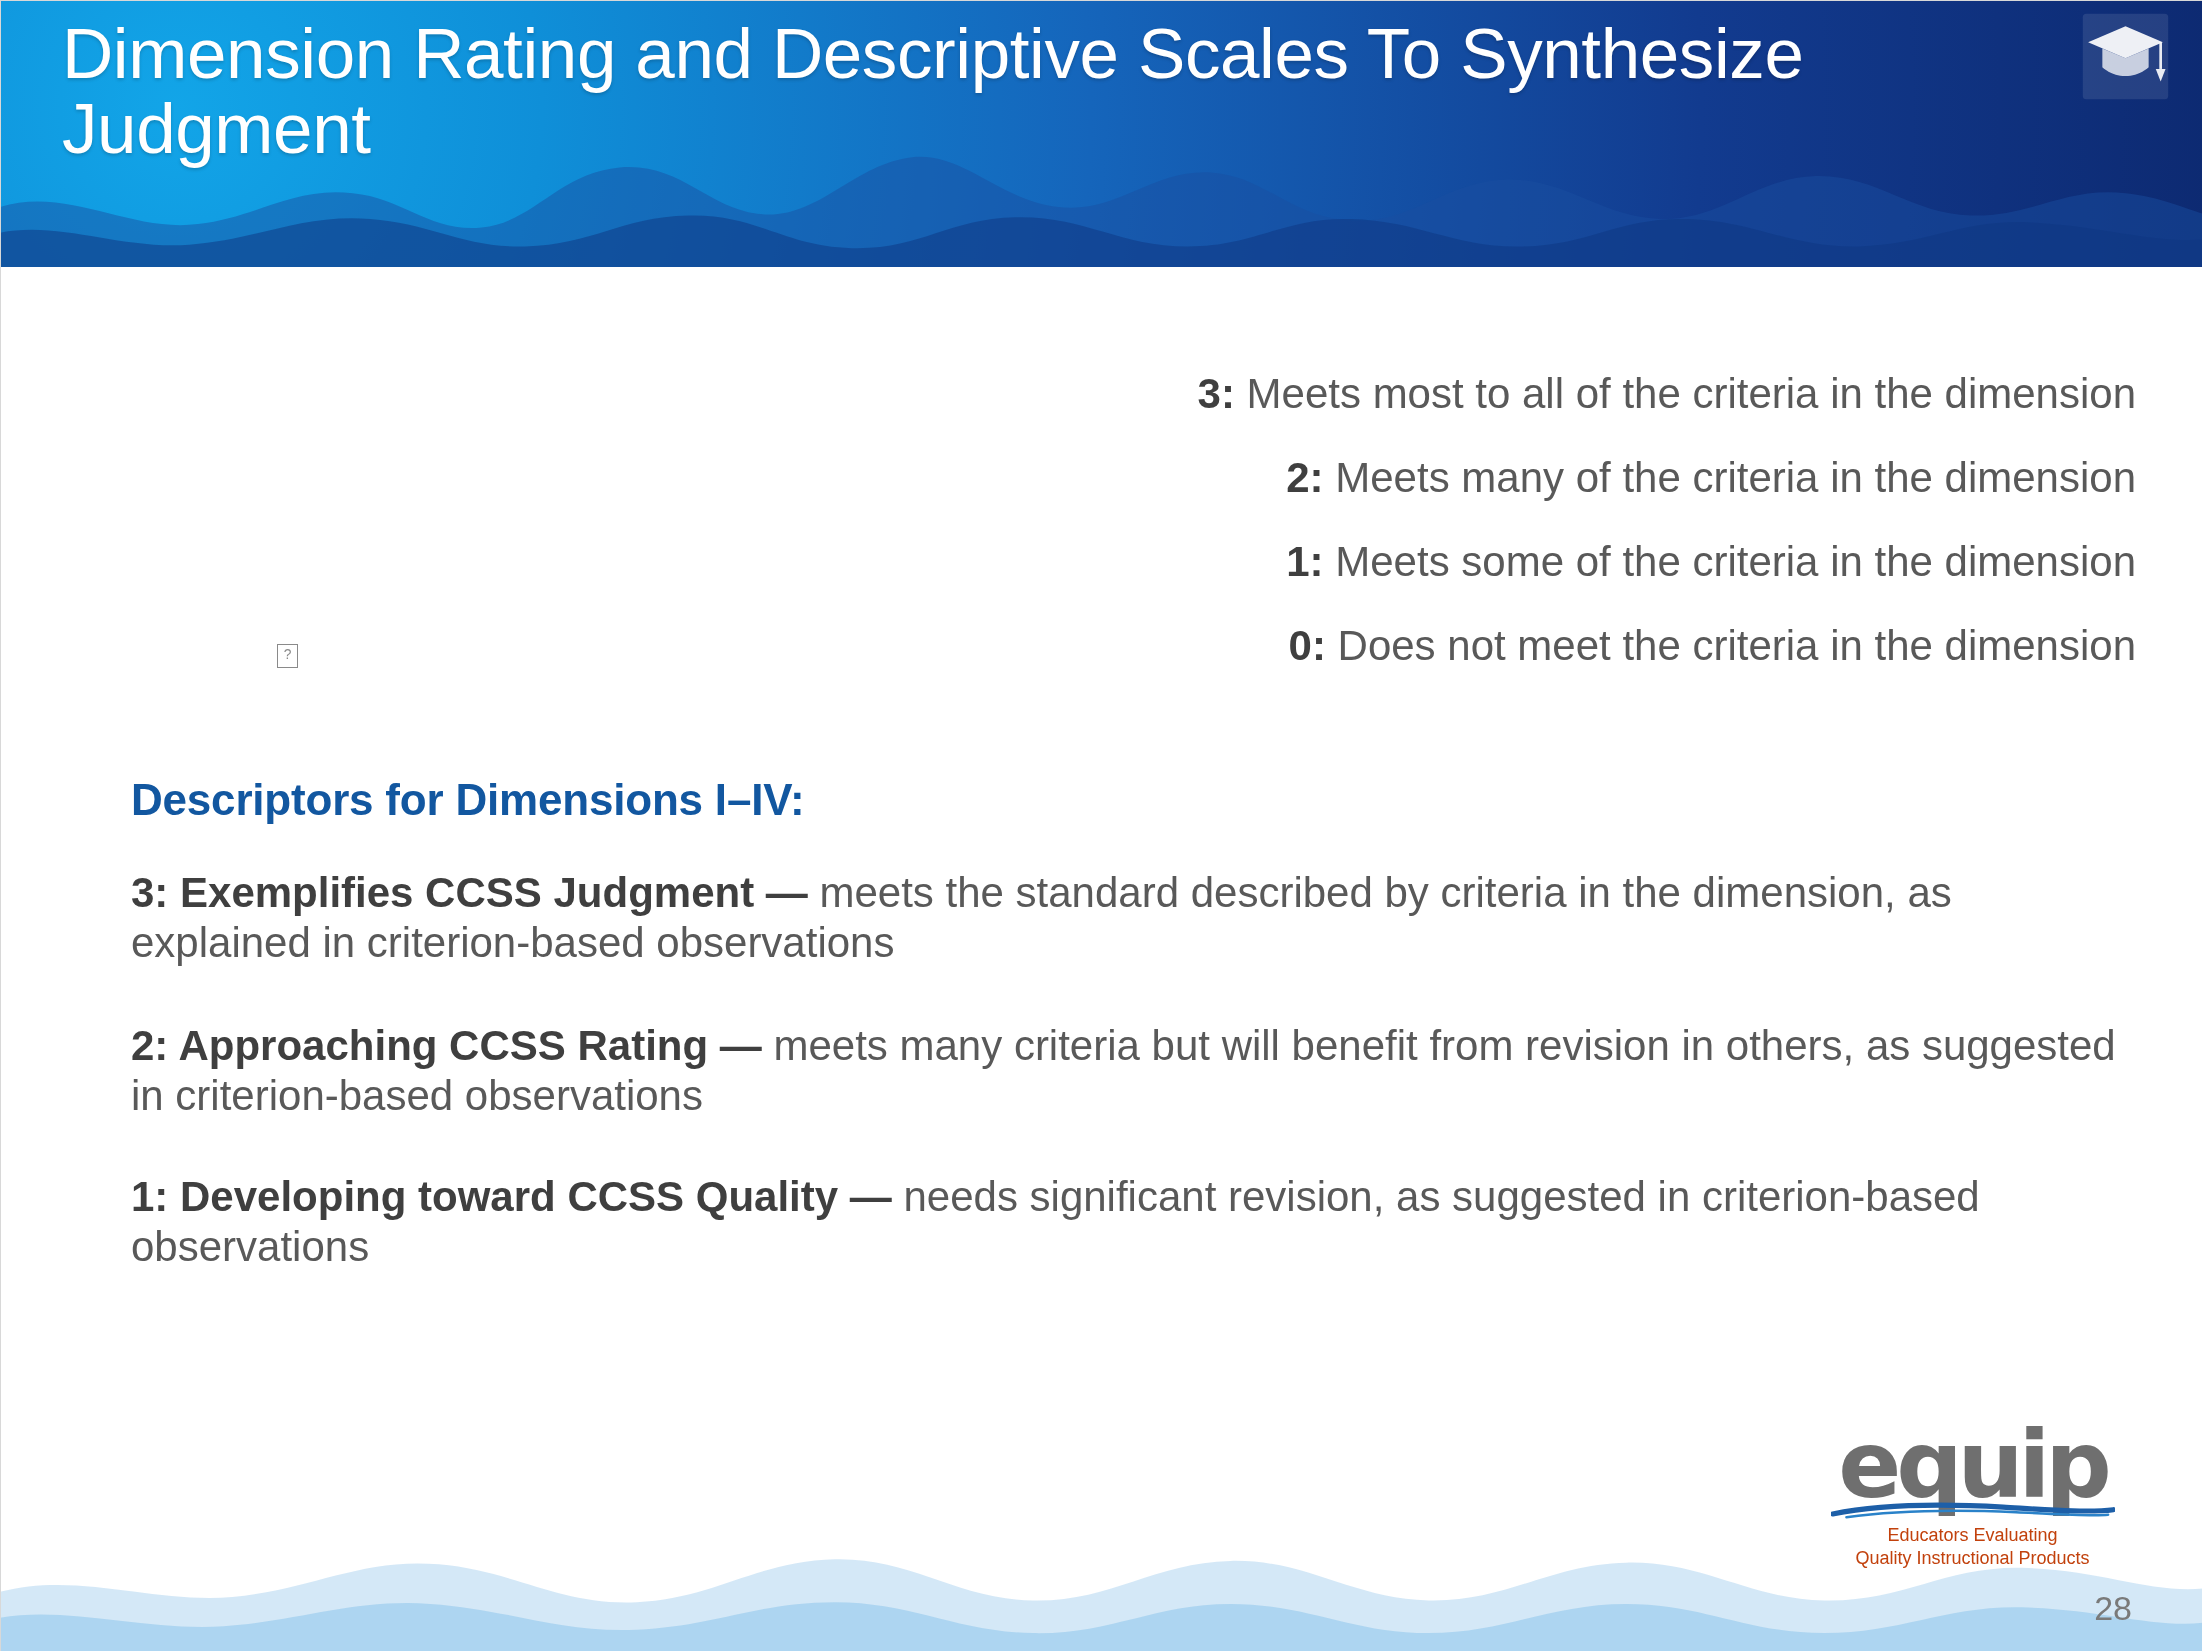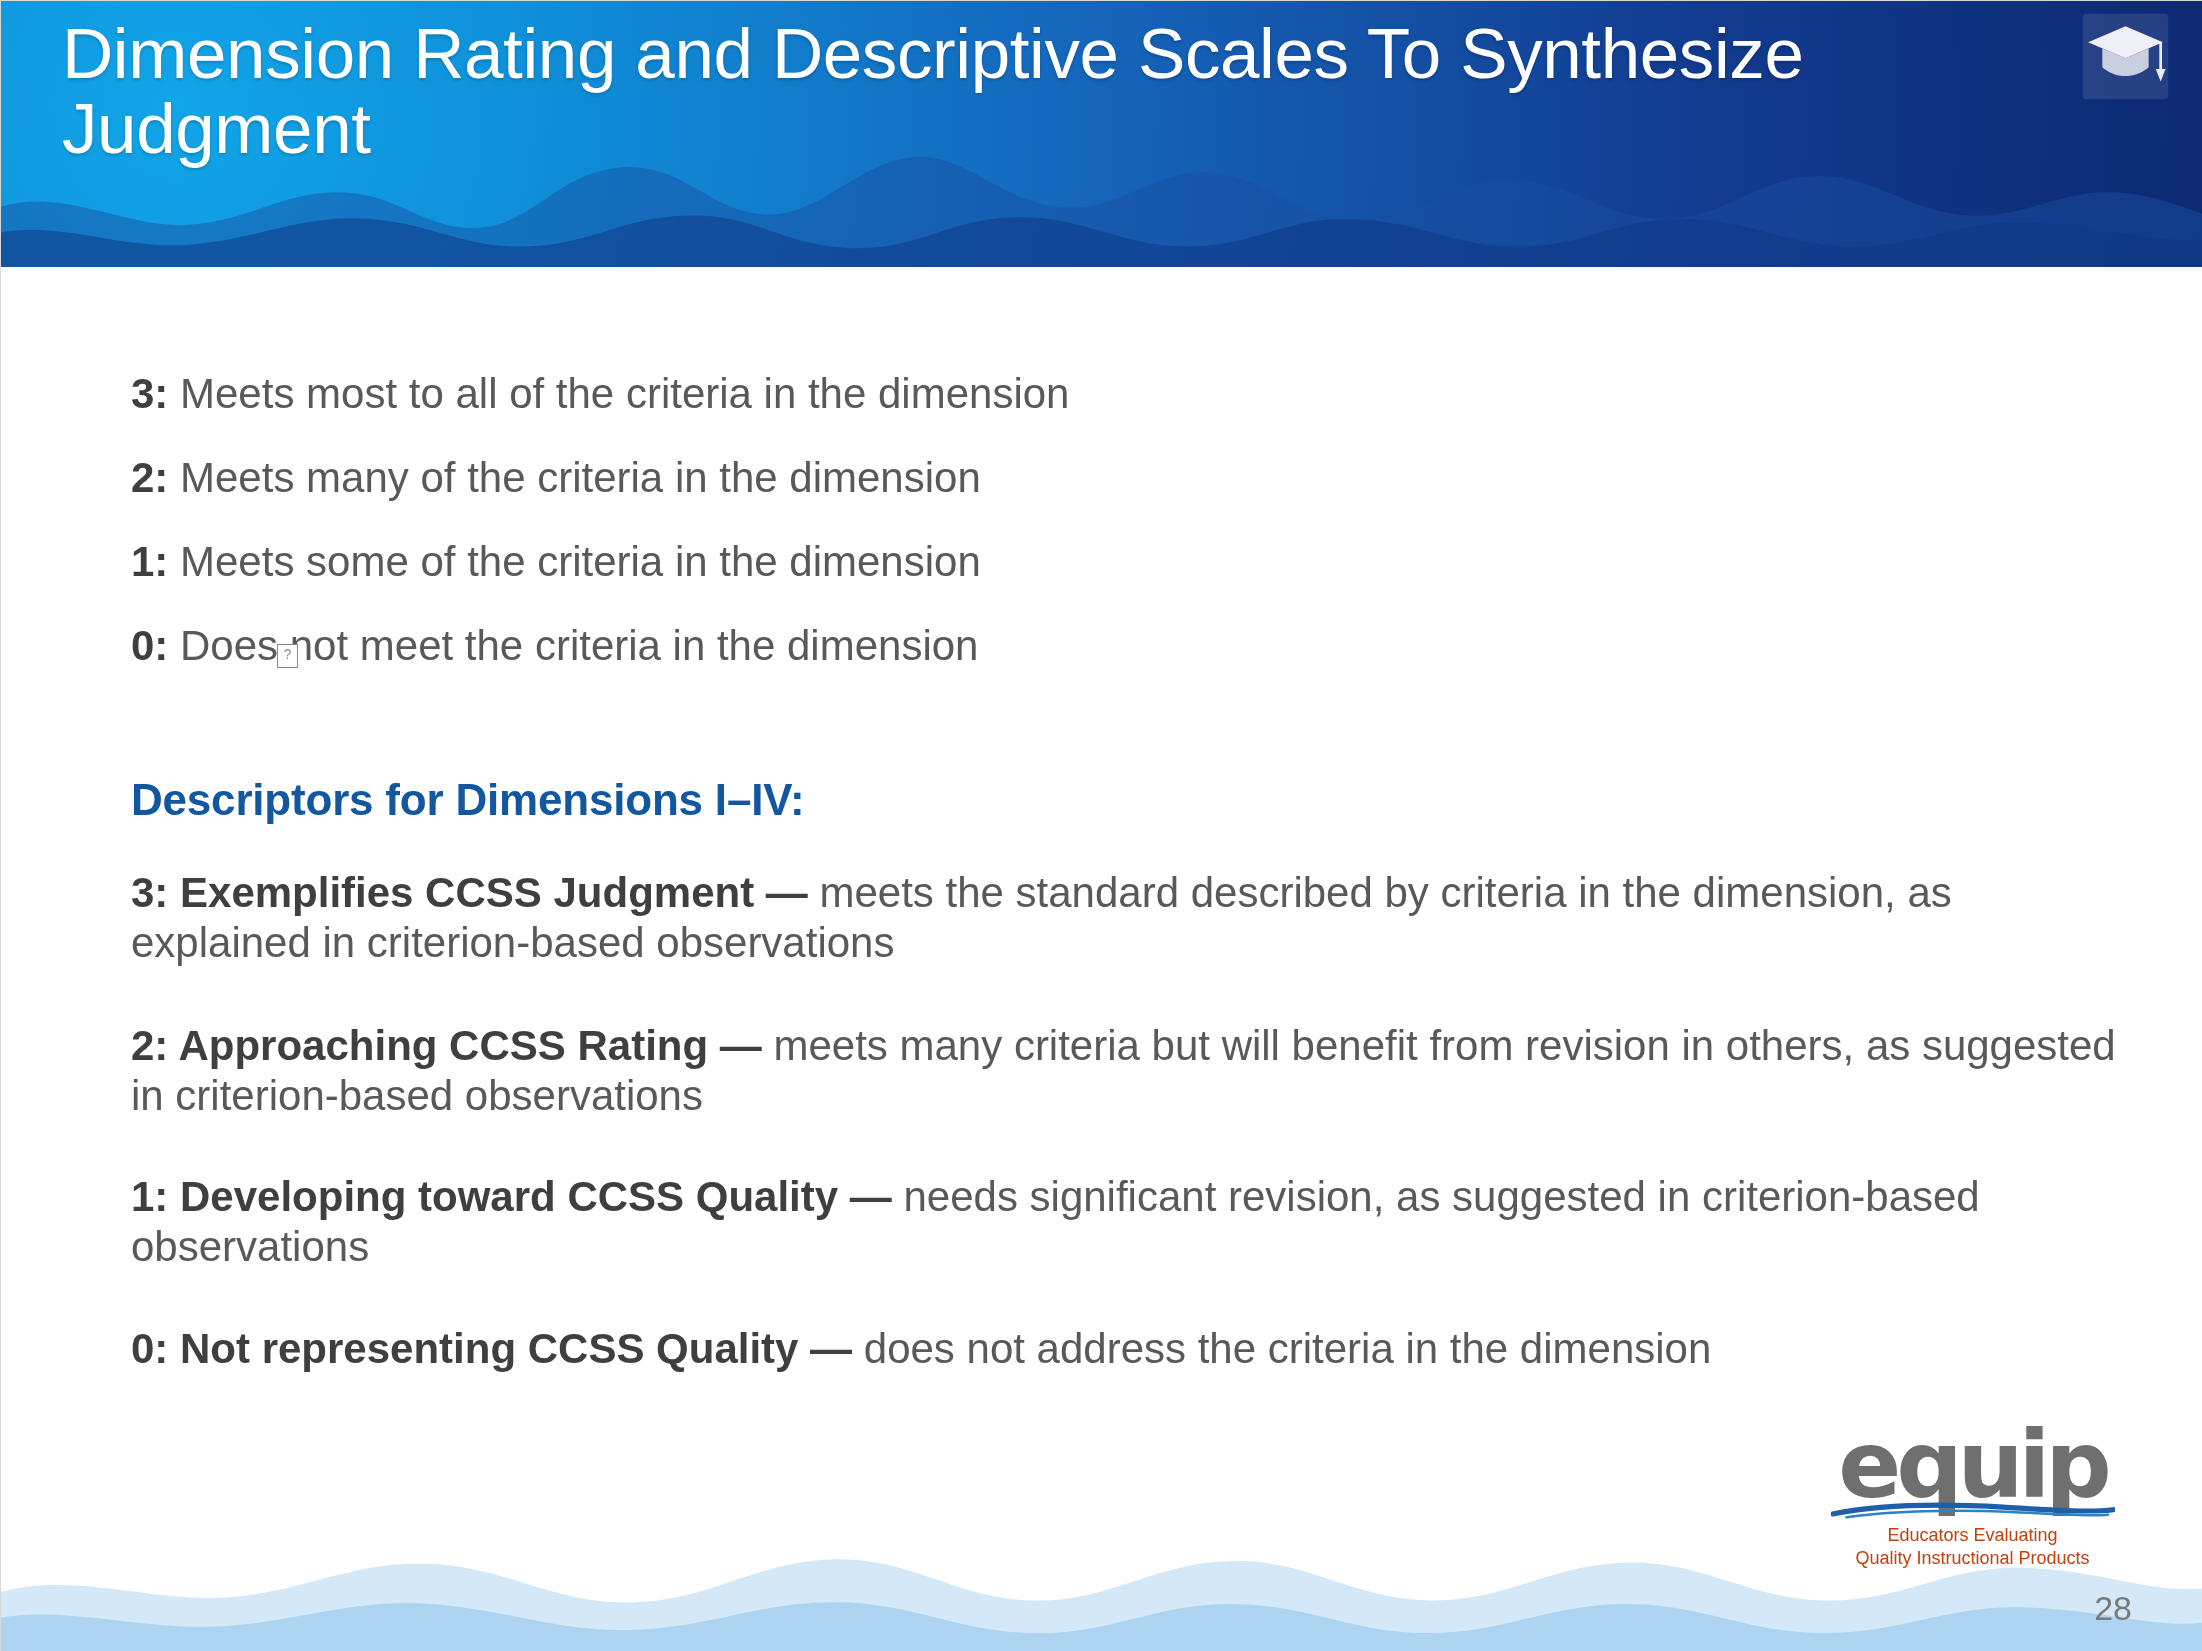--- a/index.html
+++ b/index.html
@@ -89,21 +89,21 @@
     color: #595959;
     font-size: 42px;
     line-height: 1.18;
     width: 2005px;
   }
   .line b {
     color: #3f3f3f;
     font-weight: bold;
   }
 
-  .rating-line { font-size: 42px; }
+  .rating-line { font-size: 42px; text-align: right; }
 
   
   .glyph-box {
     position: absolute;
     left: 277px;
     top: 377px;
     width: 19px;
     height: 22.4px;
     border: 1.7px solid #8a8a8a;
     color: #8a8a8a;
@@ -210,23 +210,20 @@
 
     <div class="line" style="top:601px;">
       <b>3: Exemplifies CCSS Judgment — </b><span>meets the standard described by criteria in the dimension, as explained in criterion-based observations</span>
     </div>
     <div class="line" style="top:754px;">
       <b>2: Approaching CCSS Rating — </b><span>meets many criteria but will benefit from revision in others, as suggested in criterion-based observations</span>
     </div>
     <div class="line" style="top:905px;">
       <b>1: Developing toward CCSS Quality — </b><span>needs significant revision, as suggested in criterion-based observations</span>
     </div>
-    <div class="line" style="top:1057px;">
-      <b>0: Not representing CCSS Quality — </b><span>does not address the criteria in the dimension</span>
-    </div>
   </div>
 
   <div class="footer-wave">
     <svg viewBox="0 0 2560 270" preserveAspectRatio="none" width="2203" height="232">
       <path d="M0,200 C90,176 180,214 270,206 C360,198 420,160 510,168 C600,176 650,216 740,212 C830,208 880,164 970,162 C1060,160 1110,208 1200,210 C1290,212 1340,166 1430,164 C1520,162 1570,208 1660,210 C1750,212 1800,168 1890,166 C1980,164 2030,208 2120,210 C2210,212 2260,170 2350,172 C2440,174 2500,202 2560,196 L2560,270 L0,270 Z" fill="#cfe6f6" opacity="0.9"></path>
       <path d="M0,230 C80,216 170,246 260,240 C350,234 410,208 500,214 C590,220 650,248 740,244 C830,240 880,212 970,212 C1060,212 1110,246 1200,248 C1290,250 1340,214 1430,214 C1520,214 1570,248 1660,248 C1750,248 1800,214 1890,214 C1980,214 2030,248 2120,248 C2210,248 2260,216 2350,218 C2440,220 2500,242 2560,236 L2560,270 L0,270 Z" fill="#a9d3ef" opacity="0.9"></path>
     </svg>
   </div>
 
   <div class="equip-logo">

